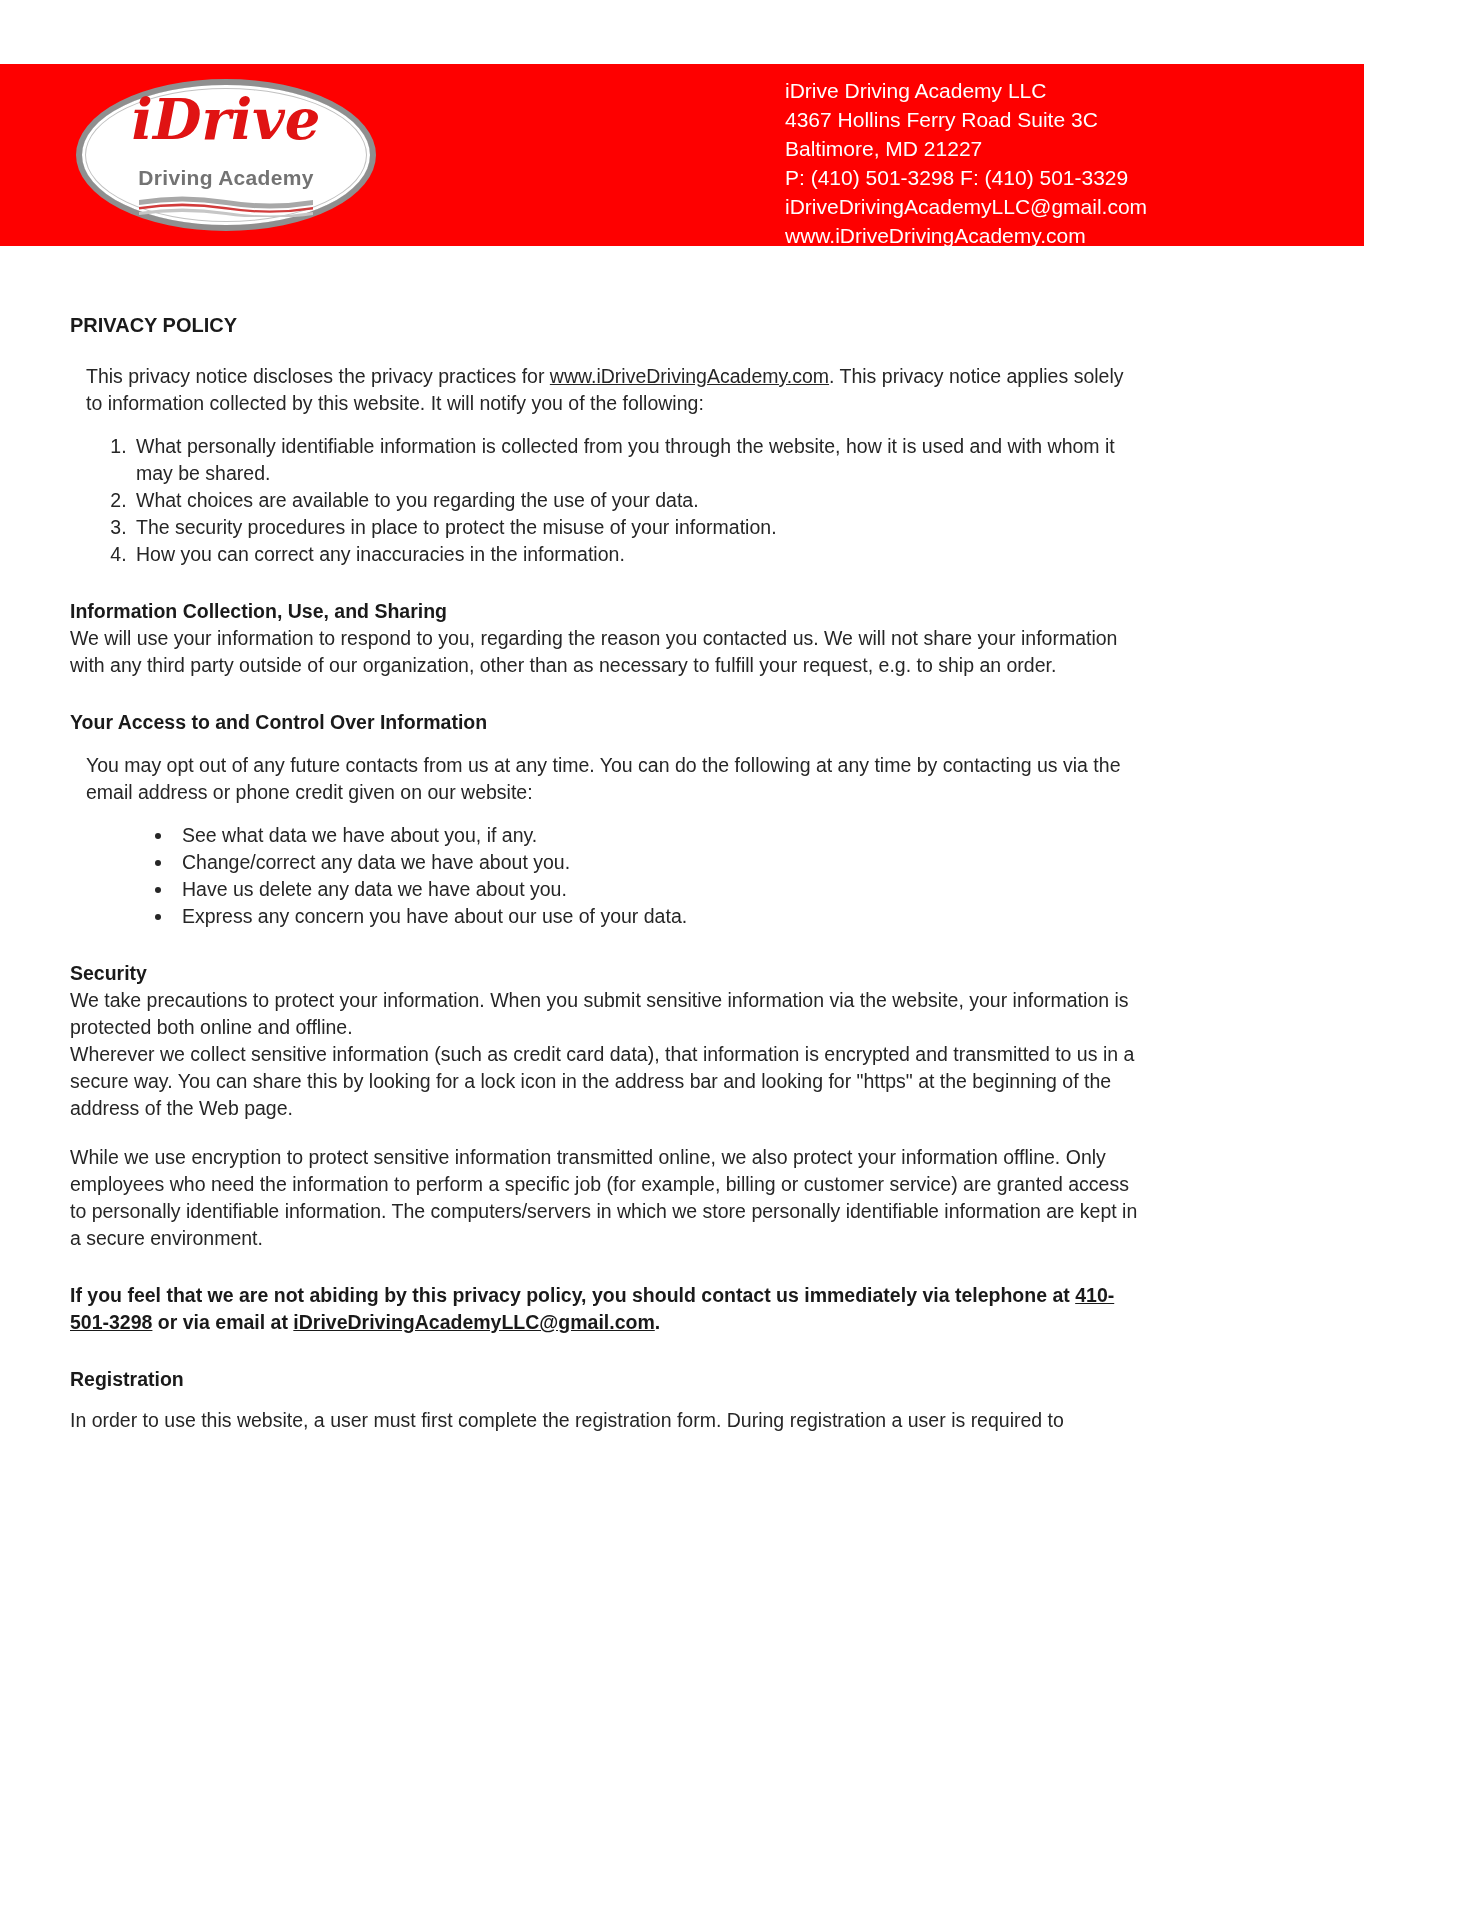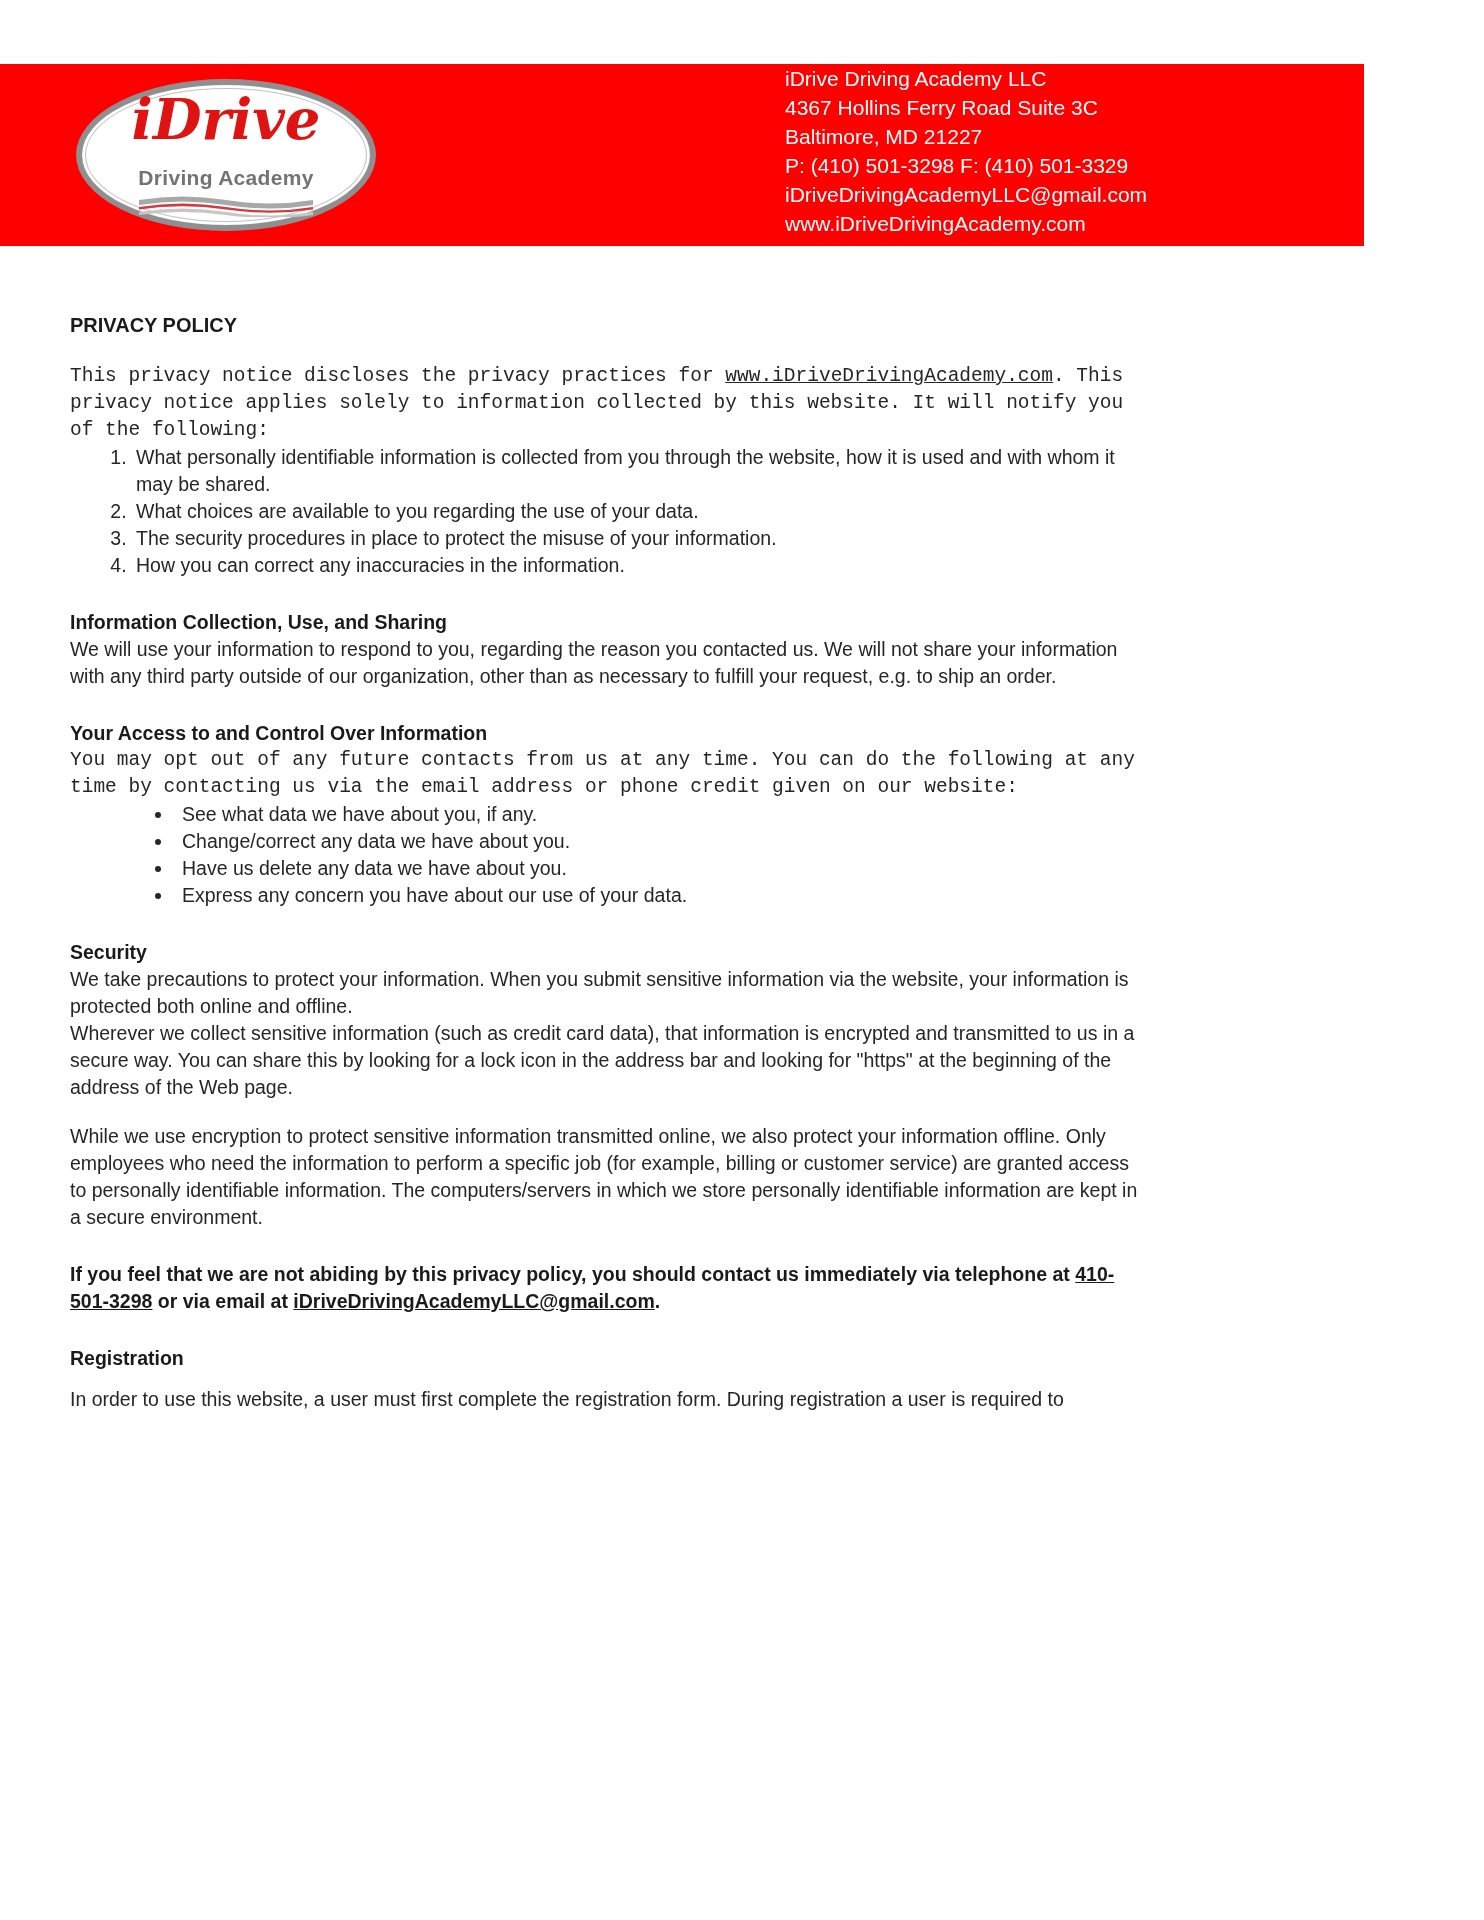--- a/index.html
+++ b/index.html
@@ -48,21 +48,21 @@
     margin-top: 20px;
     font-size: 21px;
     font-weight: bold;
     color: #737373;
     letter-spacing: 0.3px;
   }
   .logo-swoosh { margin-top: 3px; display: block; }
   .contact {
     position: absolute;
     left: 785px;
-    top: 0;
+    top: 12px;
     color: #ffffff;
     font-size: 21px;
     line-height: 29px;
     font-weight: 400;
   }
   
   .doc {
     width: 1075px;
     margin-left: 70px;
     padding-top: 66px;
@@ -71,21 +71,21 @@
     color: #262626;
   }
   .doc-title {
     text-align: left;
     font-size: 20px;
     font-weight: bold;
     color: #1a1a1a;
     margin: 0 0 24px 0;
   }
   .para { margin: 0 0 22px 0; }
-  .para-tight { margin: 0; font-family: Liberation Mono, monospace; }
+  .para-tight { margin: 16px; }
   .heading {
     font-size: 19.5px;
     font-weight: bold;
     color: #1a1a1a;
     margin: 30px 0 0 0;
   }
   .num-list {
     margin: 0 0 26px 0;
     padding-left: 62px;
   }

